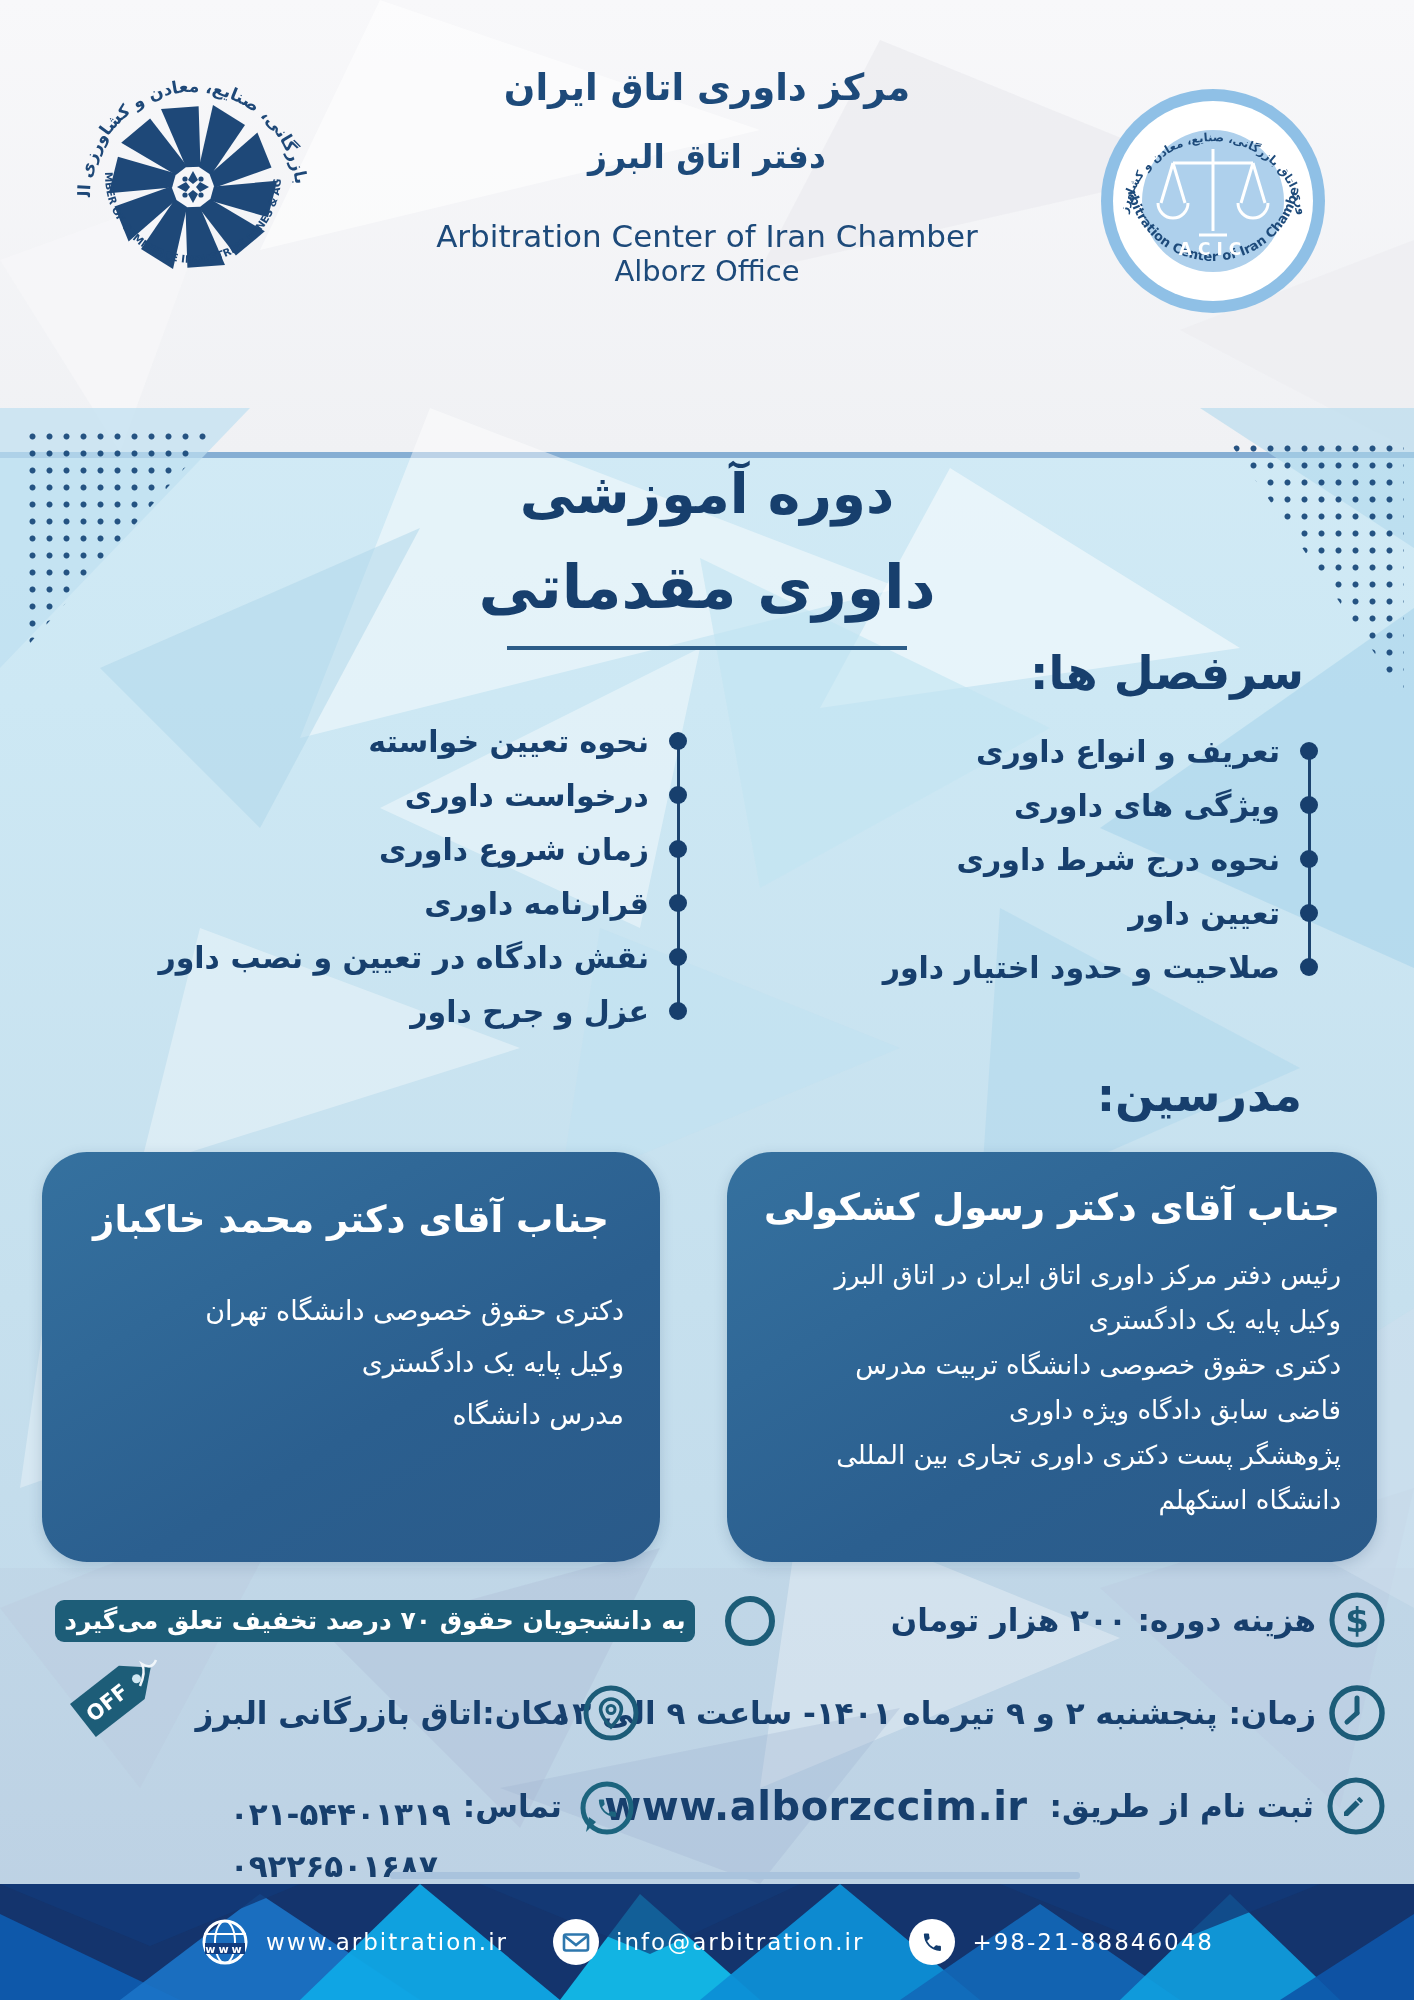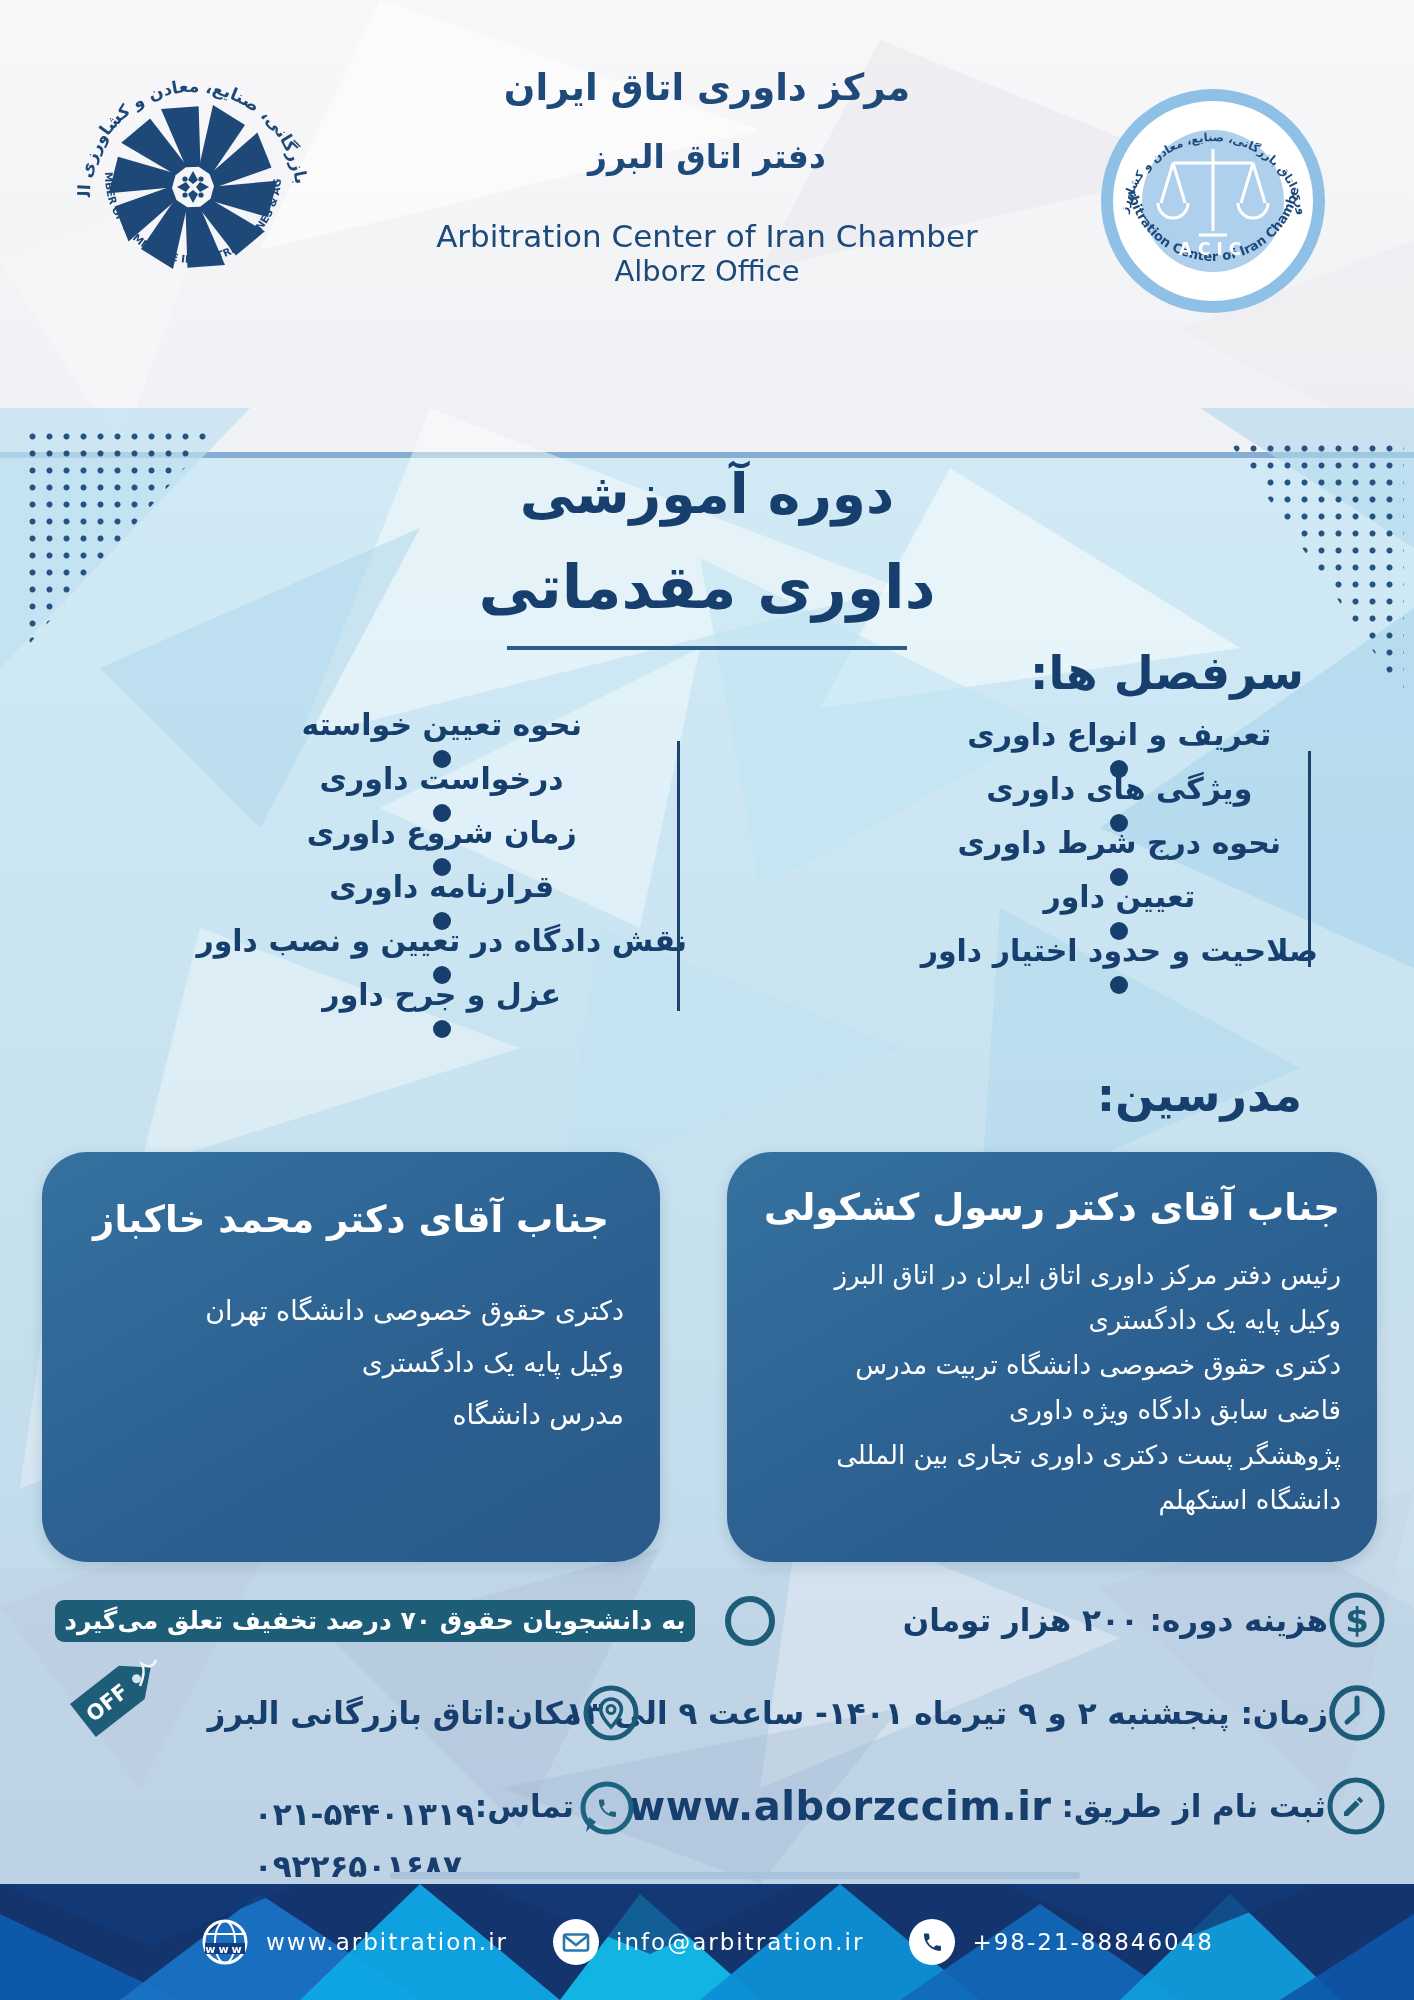--- a/index.html
+++ b/index.html
@@ -38,21 +38,21 @@
   .course-title { position:absolute; left:0; top:552px; width:1414px; text-align:center;
                   font-size:60px; font-weight:bold; color:#173f6d; direction:rtl; }
   .title-underline { position:absolute; left:50%; top:646px; transform:translateX(-50%);
                      width:400px; height:4px; background:#2c5c88; }
 
   
   .topics-heading { position:absolute; right:110px; top:646px; font-size:46px; font-weight:bold;
                     color:#173f6d; direction:rtl; }
   .topic-col { position:absolute; }
   .topic-col .vline { position:absolute; right:7.5px; top:27px; bottom:27px; width:3px; background:#1d446f; }
-  .topic-row { height:54px; display:flex; align-items:center; justify-content:flex-end; gap:8px;flex-direction:column; }
+  .topic-row { height:54px; display:flex; align-items:center; justify-content:flex-end; gap:20px; }
   .topic-text { font-size:30px; font-weight:600; color:#173f6d; direction:rtl; white-space:nowrap; }
   .topic-dot { width:18px; height:18px; border-radius:50%; background:#173f6d; flex:0 0 auto; position:relative; z-index:1; }
   .col-right { right:96px;  top:724px; }
   .col-left  { right:727px; top:714px; }
 
   
   .instr-heading { position:absolute; right:112px; top:1068px; font-size:46px; font-weight:bold;
                    color:#173f6d; direction:rtl; }
   .card { position:absolute; top:1152px; height:410px; border-radius:45px; color:#fff;
           background:linear-gradient(150deg,#35719f 0%,#2b5f8f 60%,#2a5a89 100%);
@@ -60,21 +60,21 @@
   .card-right { left:727px; width:650px; }
   .card-left  { left:42px;  width:618px; }
   .card .name { text-align:center; font-size:37px; font-weight:bold; direction:rtl; }
   .card .lines { margin-top:24px; direction:rtl; text-align:right; }
   .card-right .lines div { font-size:26px; line-height:45px; }
   .card-left  .name { margin-top:12px; }
   .card-left  .lines { margin-top:44px; }
   .card-left  .lines div { font-size:27px; line-height:52px; }
 
   
-  .drow { position:absolute; display:flex; align-items:center; gap:0; color:#173f6d; }
+  .drow { position:absolute; display:flex; align-items:center; gap:12px; color:#173f6d; }
   .drow .txt { font-size:31px; font-weight:700; direction:rtl; white-space:nowrap; }
   .row-fee  { top:1591px; right:28px; }
   .row-time { top:1684px; right:28px; }
   .row-loc  { top:1684px; right:774px; }
   .row-reg  { top:1776px; right:28px; }
   .row-reg .site { font-size:40px; font-weight:600; color:#173f6d; letter-spacing:.5px; margin-right:10px; }
   .row-contact { top:1776px; right:774px; align-items:flex-start; }
   .row-contact .txt { padding-top:12px; }
   .phones { text-align:left; padding-top:12px; }
   .phones div { font-size:31px; font-weight:700; direction:rtl; line-height:52px; white-space:nowrap; }

